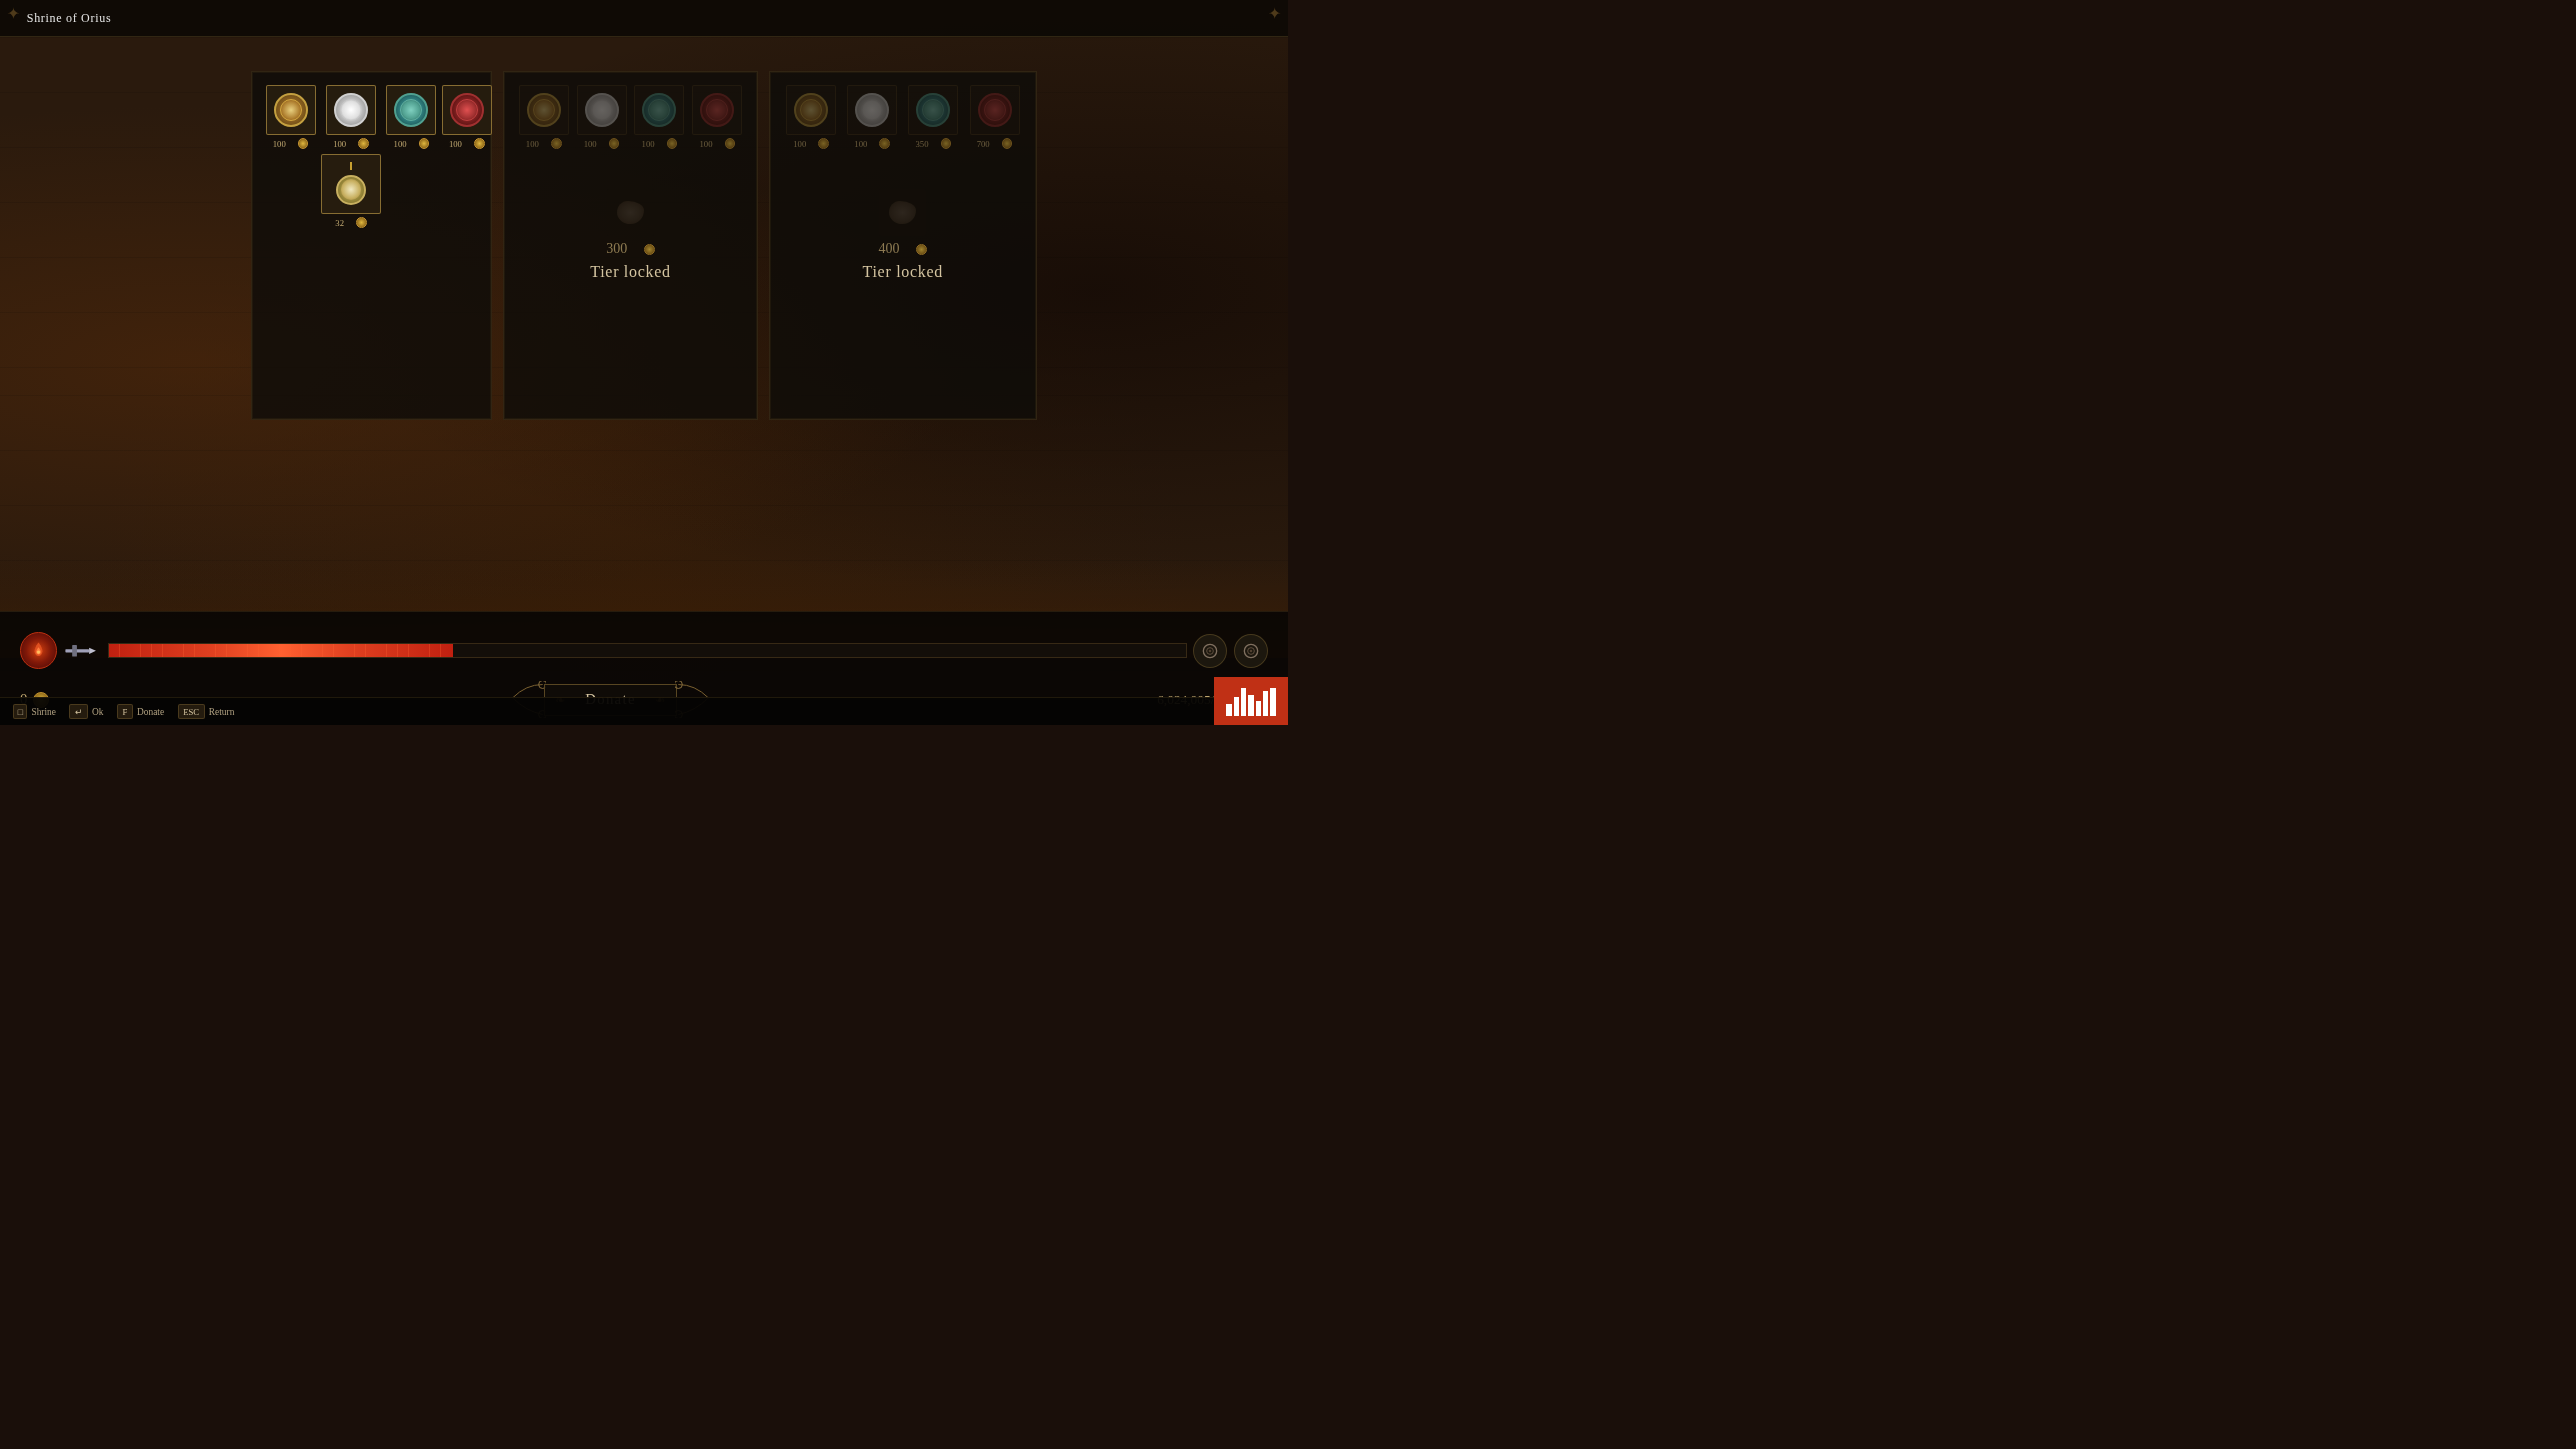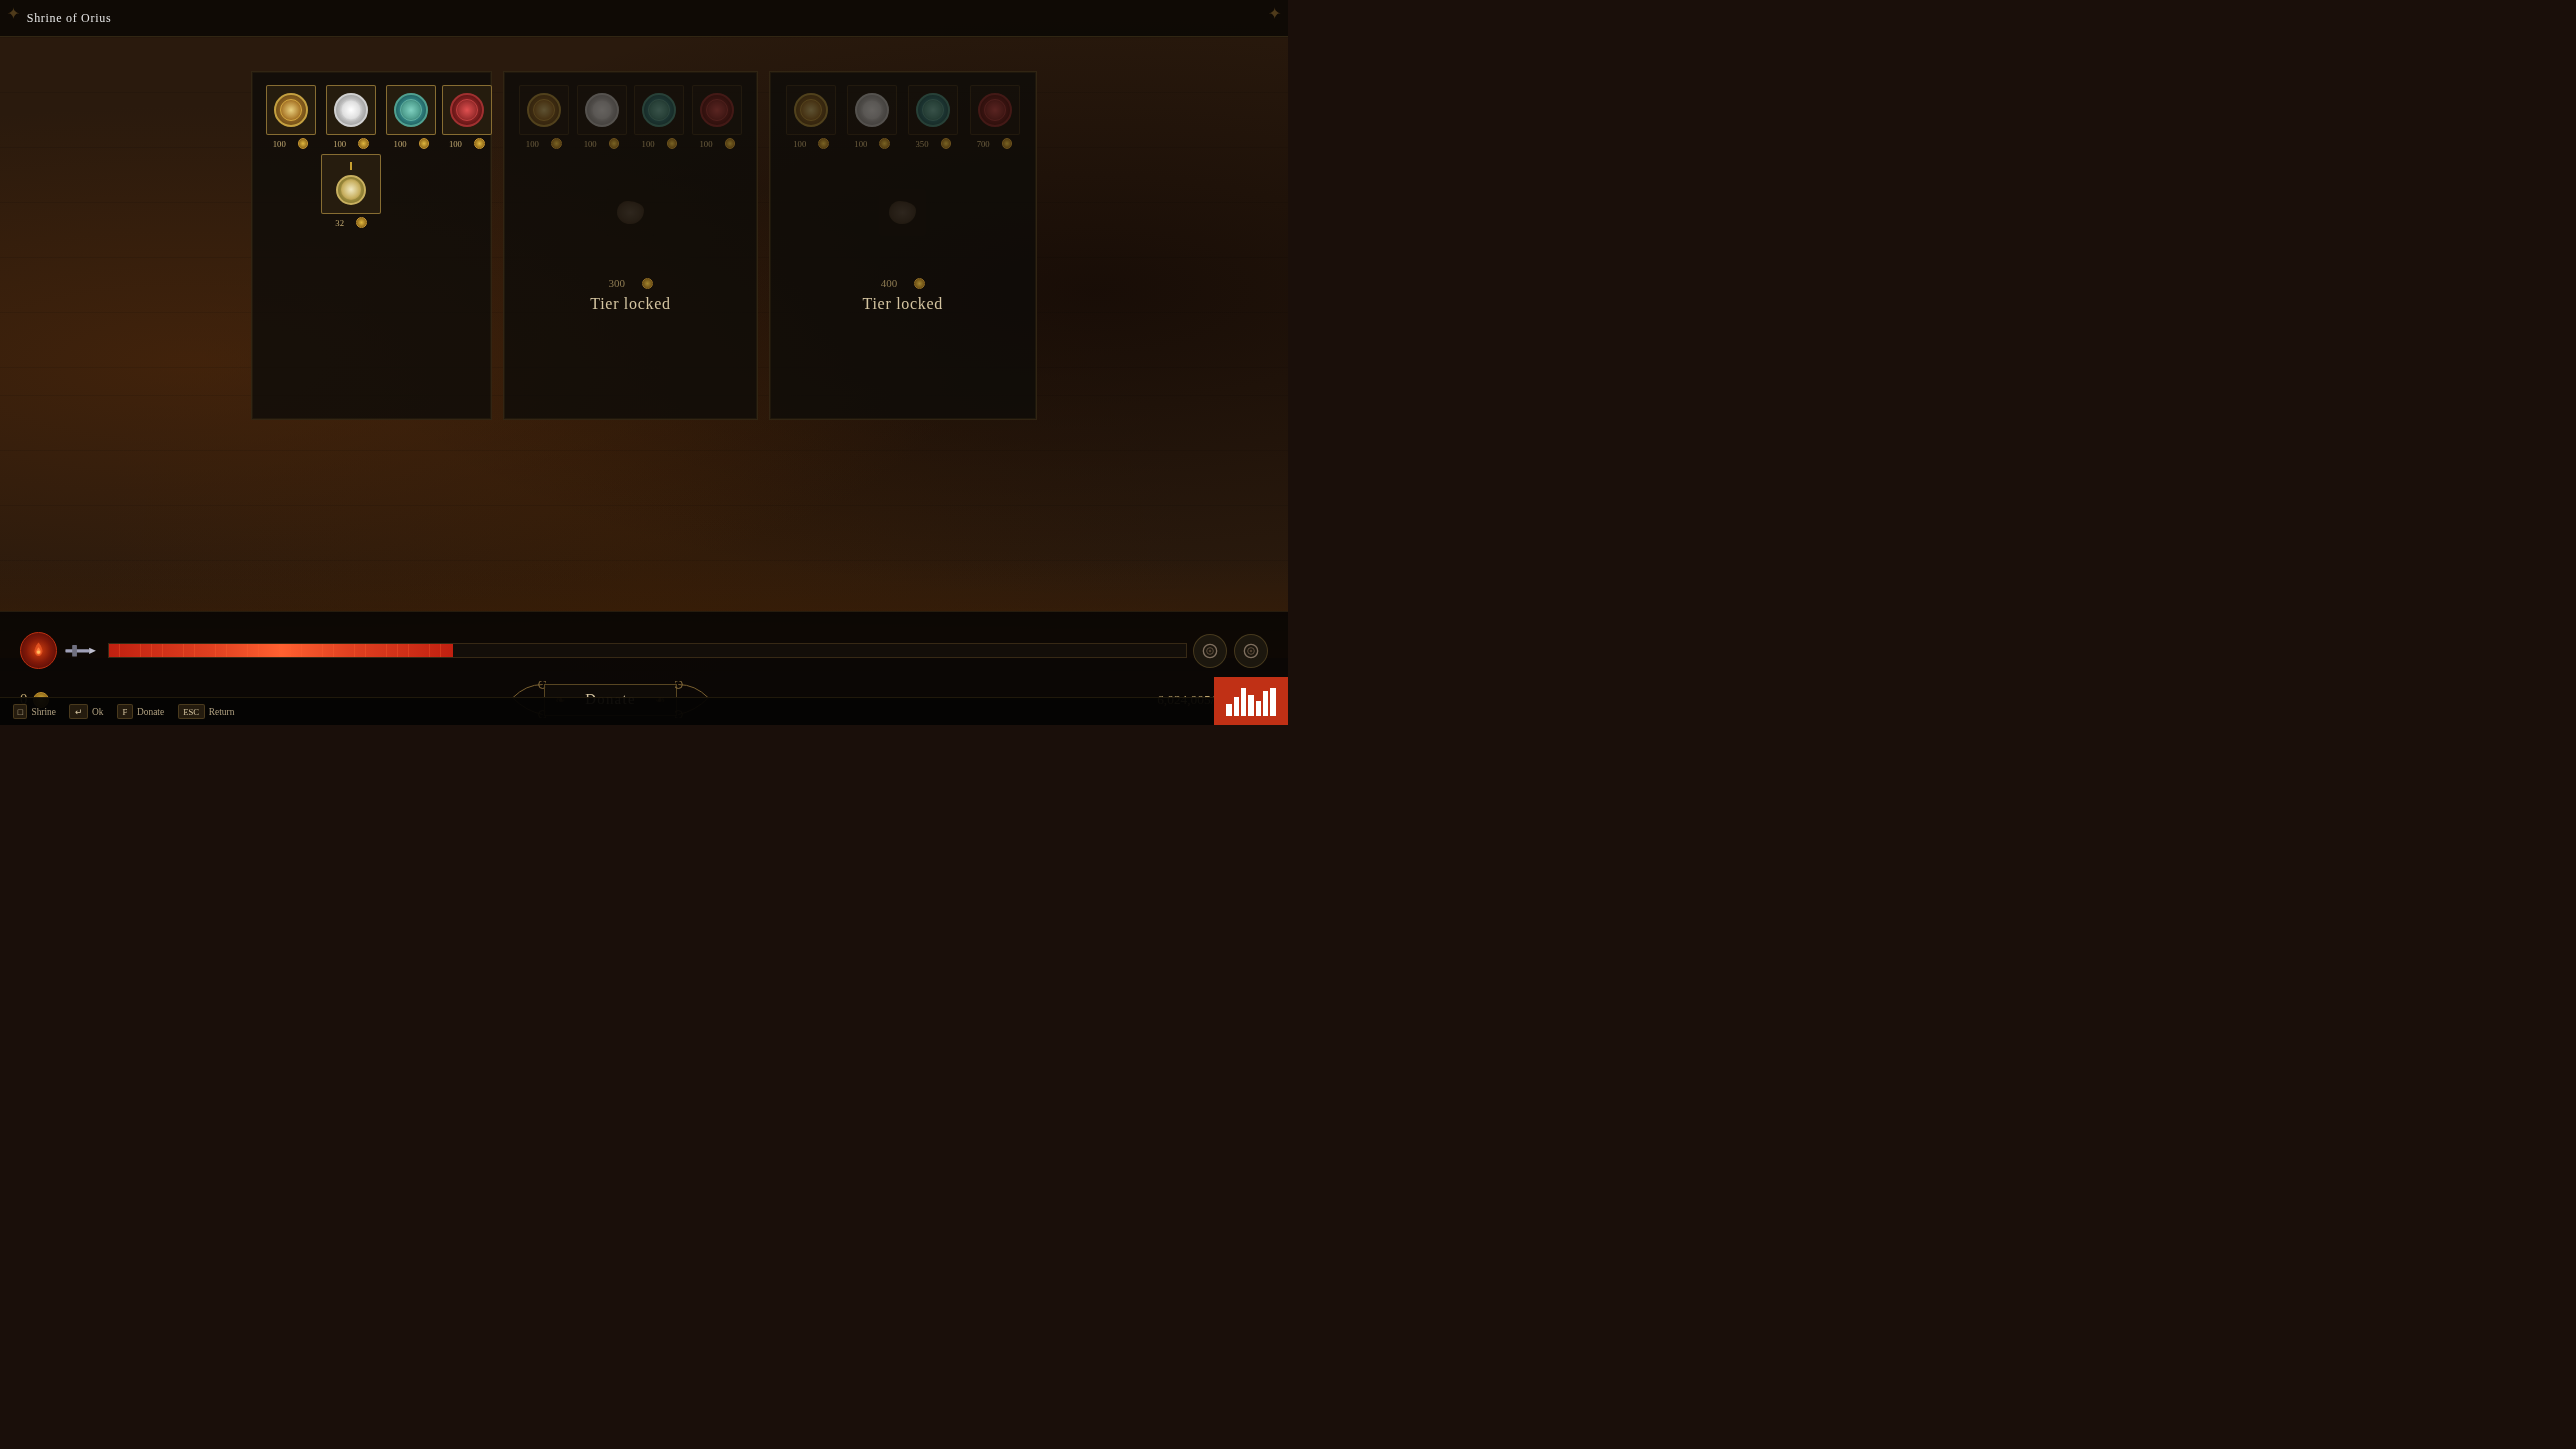--- a/index.html
+++ b/index.html
@@ -261,25 +261,24 @@
       align-items: center;
       justify-content: center;
       margin-bottom: 5.4px;
       opacity: 0.5;
     }
 
     .tier-locked-price {
       display: flex;
       align-items: center;
       gap: 17px;
-      font-size: 11px;
+      font-size: 14px;
       color: #c0a870;
       margin-bottom: 5.4px;
       opacity: 0.7;
-      margin-top: 36px;
     }
 
     .tier-locked-text {
       font-size: 16px;
       color: #d4c4a0;
       letter-spacing: 0.7px;
     }
 
     
     .bottom-hud {

